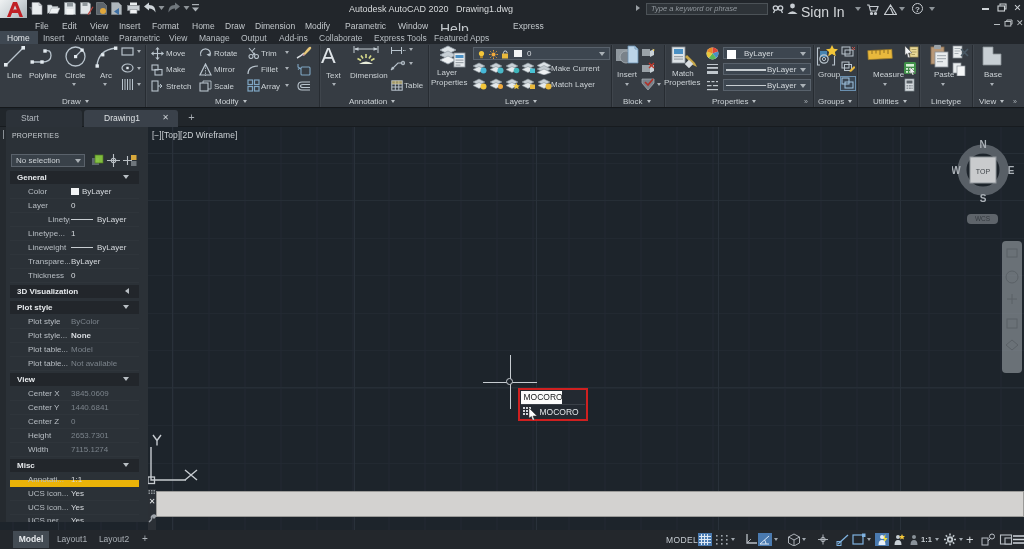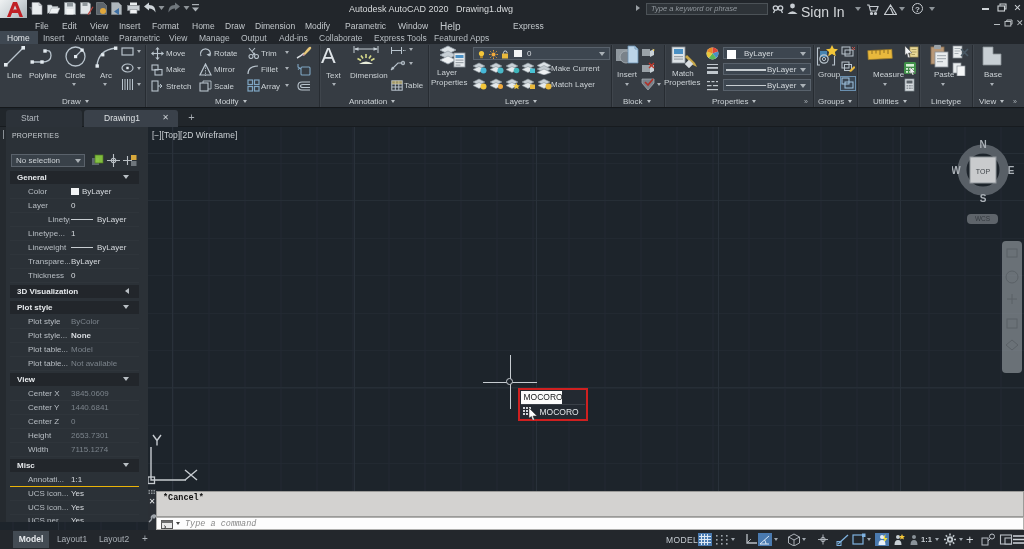--- a/index.html
+++ b/index.html
@@ -209,21 +209,21 @@
 <div class="abs" style="left:62px;top:20.5px;font-size:8.5px;color:#c3c8cc;">Edit</div>
 <div class="abs" style="left:90px;top:20.5px;font-size:8.5px;color:#c3c8cc;">View</div>
 <div class="abs" style="left:119px;top:20.5px;font-size:8.5px;color:#c3c8cc;">Insert</div>
 <div class="abs" style="left:152px;top:20.5px;font-size:8.5px;color:#c3c8cc;">Format</div>
 <div class="abs" style="left:192px;top:20.5px;font-size:8.5px;color:#c3c8cc;">Home</div>
 <div class="abs" style="left:225px;top:20.5px;font-size:8.5px;color:#c3c8cc;">Draw</div>
 <div class="abs" style="left:255px;top:20.5px;font-size:8.5px;color:#c3c8cc;">Dimension</div>
 <div class="abs" style="left:305px;top:20.5px;font-size:8.5px;color:#c3c8cc;">Modify</div>
 <div class="abs" style="left:345px;top:20.5px;font-size:8.5px;color:#c3c8cc;">Parametric</div>
 <div class="abs" style="left:398px;top:20.5px;font-size:8.5px;color:#c3c8cc;">Window</div>
-<div class="abs" style="left:440px;top:20.5px;font-size:10px;color:#c3c8cc;">Help</div>
+<div class="abs" style="left:440px;top:20.5px;font-size:14px;color:#c3c8cc;">Help</div>
 <div class="abs" style="left:473px;top:20.5px;font-size:8.5px;color:#c3c8cc;padding-left:40px;">Express</div>
 <div class="abs" style="left:994px;top:23.5px;width:6px;height:1.5px;background:#b8bdc1;"></div>
 <div class="abs" style="left:1004px;top:18.5px;">
     <svg width="9" height="8" viewBox="0 0 9 8">
       <g fill="none" stroke="#b8bdc1" stroke-width="1">
         <path d="M2.8 2 V1 H8 V5.2 H6.8"></path>
         <rect x="1" y="2.5" width="5.8" height="4.5"></rect>
       </g>
     </svg>
   </div>
@@ -926,21 +926,21 @@
     </div>
     <div class="abs" style="left:10px;top:302px;width:129px;height:14px;border-bottom:1px solid #2f353b;">
       <span style="position:absolute;left:18px;top:2px;font-size:8px;color:#b9bfc5;width:42px;overflow:hidden;white-space:nowrap;">Height</span>
       <span style="position:absolute;left:61px;top:2px;font-size:8px;color:#7b838b;white-space:nowrap;">2653.7301</span>
     </div>
     <div class="abs" style="left:10px;top:316px;width:129px;height:14px;border-bottom:1px solid #2f353b;">
       <span style="position:absolute;left:18px;top:2px;font-size:8px;color:#b9bfc5;width:42px;overflow:hidden;white-space:nowrap;">Width</span>
       <span style="position:absolute;left:61px;top:2px;font-size:8px;color:#7b838b;white-space:nowrap;">7115.1274</span>
     </div>
     <div class="abs" style="left:10px;top:332px;width:129px;height:13px;background:#22262b;color:#e6e9ec;font-size:8px;font-weight:bold;line-height:13px;padding-left:7px;">Misc<span style="position:absolute;right:10px;top:4px;width:0;height:0;border-left:3.5px solid transparent;border-right:3.5px solid transparent;border-top:4.5px solid #b9bfc4;"></span></div>
-    <div class="abs" style="left:10px;top:346px;width:129px;height:14px;border-bottom:1px solid #eab308;">
+    <div class="abs" style="left:10px;top:346px;width:129px;height:14px;border-bottom:7px solid #eab308;">
       <span style="position:absolute;left:18px;top:2px;font-size:8px;color:#b9bfc5;width:42px;overflow:hidden;white-space:nowrap;">Annotati...</span>
       <span style="position:absolute;left:61px;top:2px;font-size:8px;color:#d8dce0;white-space:nowrap;">1:1</span>
     </div>
     <div class="abs" style="left:10px;top:360px;width:129px;height:14px;border-bottom:1px solid #2f353b;">
       <span style="position:absolute;left:18px;top:2px;font-size:8px;color:#b9bfc5;width:42px;overflow:hidden;white-space:nowrap;">UCS icon...</span>
       <span style="position:absolute;left:61px;top:2px;font-size:8px;color:#d8dce0;white-space:nowrap;">Yes</span>
     </div>
     <div class="abs" style="left:10px;top:374px;width:129px;height:14px;border-bottom:1px solid #2f353b;">
       <span style="position:absolute;left:18px;top:2px;font-size:8px;color:#b9bfc5;width:42px;overflow:hidden;white-space:nowrap;">UCS icon...</span>
       <span style="position:absolute;left:61px;top:2px;font-size:8px;color:#d8dce0;white-space:nowrap;">Yes</span>
@@ -964,30 +964,20 @@
         </g>
       </svg>
     <div class="abs" style="left:0;top:8px;width:8px;color:#e8eaec;font-size:8px;text-align:center;">✕</div>
     <div class="abs" style="left:0;top:25px;">
         <svg width="9" height="9" viewBox="0 0 9 9">
           <path d="M1 8 L4 5 M4 5 A2.5 2.5 0 1 1 8 2 L6 4 L5 3 L7 1" stroke="#9fa5ab" stroke-width="1.4" fill="none"></path>
         </svg>
       </div>
   </div>
   <div class="abs" style="left:8px;top:2px;width:868px;height:26px;background:#d3d2d0;border:1px solid #9a9a98;font-family:'Liberation Mono',monospace;font-size:8.5px;font-weight:bold;color:#101010;">
-    <div style="padding:1px 0 0 6px;">*Cancel*</div>
-  </div>
-  <div class="abs" style="left:8px;top:28px;width:868px;height:13px;background:#fdfdfd;border:1px solid #b0b0ae;">
-    <svg class="abs" style="left:4px;top:2px" width="12" height="9" viewBox="0 0 12 9">
-        <rect x="0.5" y="0.5" width="11" height="8" fill="#e8e8e8" stroke="#555"></rect>
-        <rect x="0.5" y="0.5" width="11" height="2.5" fill="#6d6d6d"></rect>
-        <path d="M3 5.5 L5 7 L3 8.5" stroke="#333" fill="none" stroke-width="0.8"></path>
-      </svg>
-    <div class="abs" style="left:19px;top:4px;width:0;height:0;border-left:2.5px solid transparent;border-right:2.5px solid transparent;border-top:3.5px solid #444;"></div>
-    <div class="abs" style="left:28px;top:1px;font-family:'Liberation Mono',monospace;font-size:8.5px;font-style:italic;color:#8a8a8a;">Type a command</div>
   </div>
 </div>
 <div class="abs" style="left:0;top:530px;width:1024px;height:19px;background:#23272c;">
     <div class="abs" style="left:13px;top:1px;width:36px;height:17px;background:#434b53;color:#e8ebee;font-size:8.5px;font-weight:bold;text-align:center;line-height:16px;">Model</div>
     <div class="abs" style="left:53px;top:1px;width:38px;height:17px;color:#aab0b6;font-size:8.5px;text-align:center;line-height:16px;">Layout1</div>
     <div class="abs" style="left:95px;top:1px;width:38px;height:17px;color:#aab0b6;font-size:8.5px;text-align:center;line-height:16px;">Layout2</div>
     <div class="abs" style="left:138px;top:1px;width:14px;height:17px;color:#aab0b6;font-size:10px;text-align:center;line-height:16px;">+</div>
     <div class="abs" style="left:666px;top:4.5px;color:#c6ccd2;font-size:8.5px;letter-spacing:0.4px;">MODEL</div>
     <div class="abs" style="left:698px;top:3px;width:14px;height:13px;background:#4a7ab0;">
       <svg width="14" height="13" viewBox="0 0 14 13">

